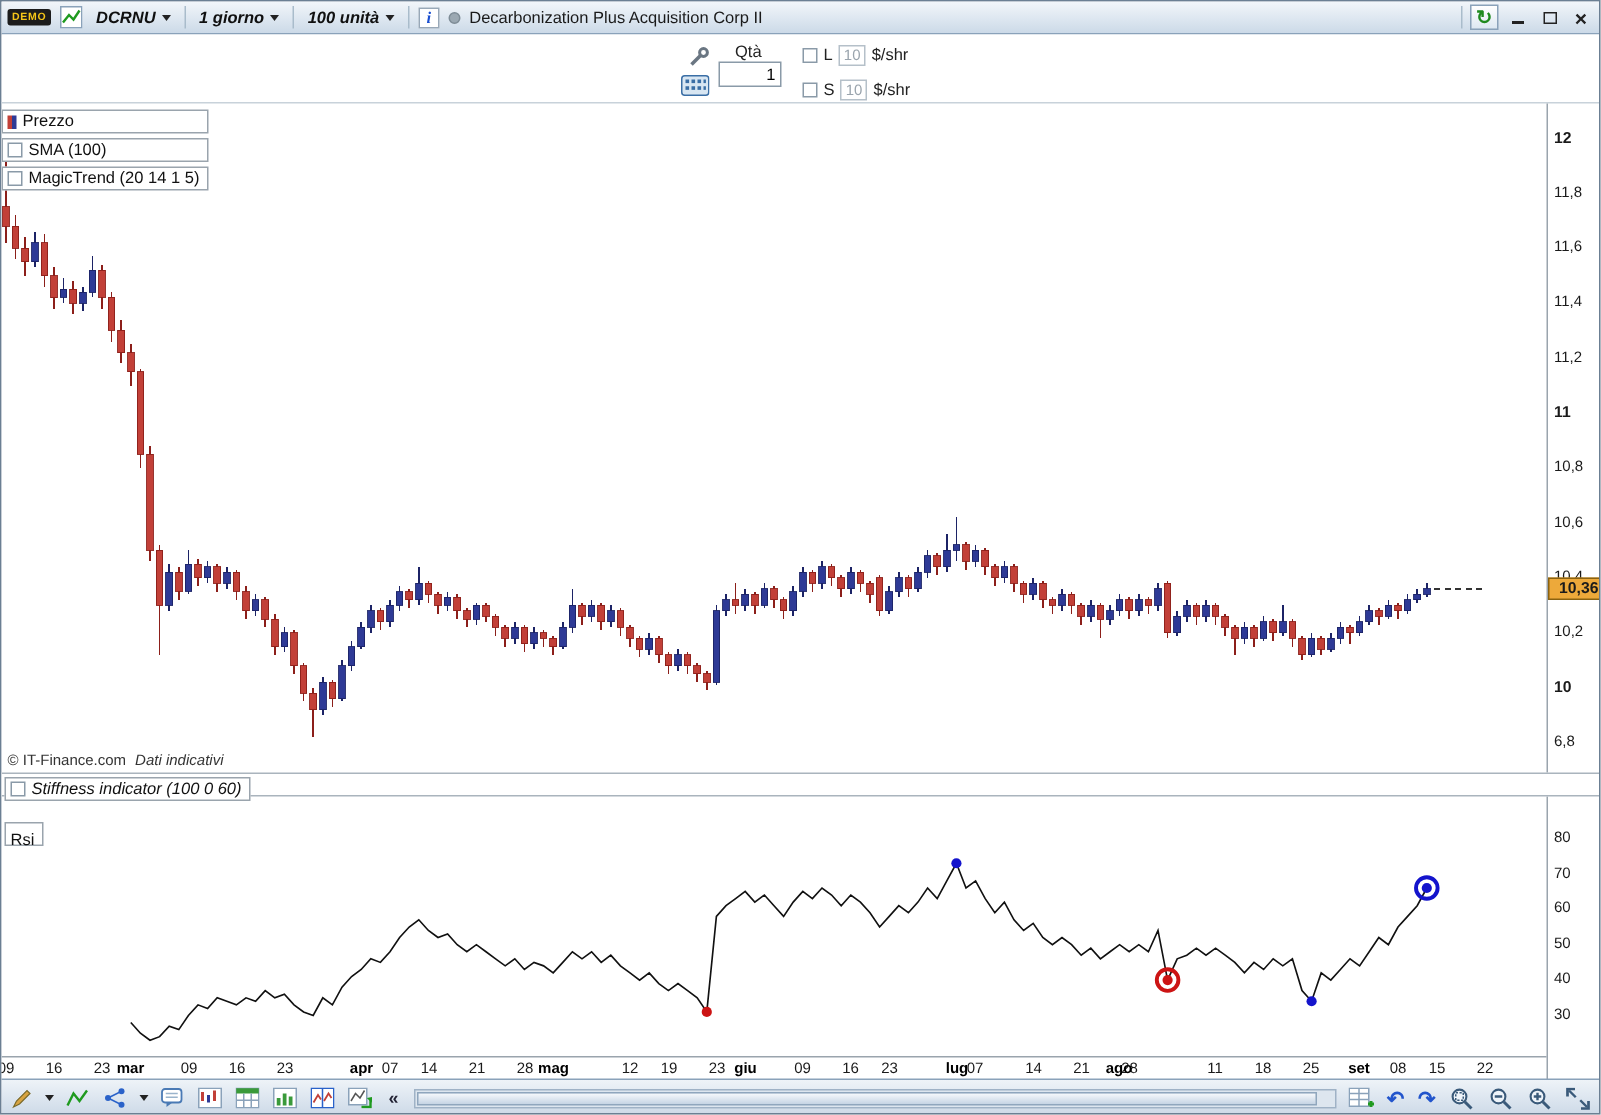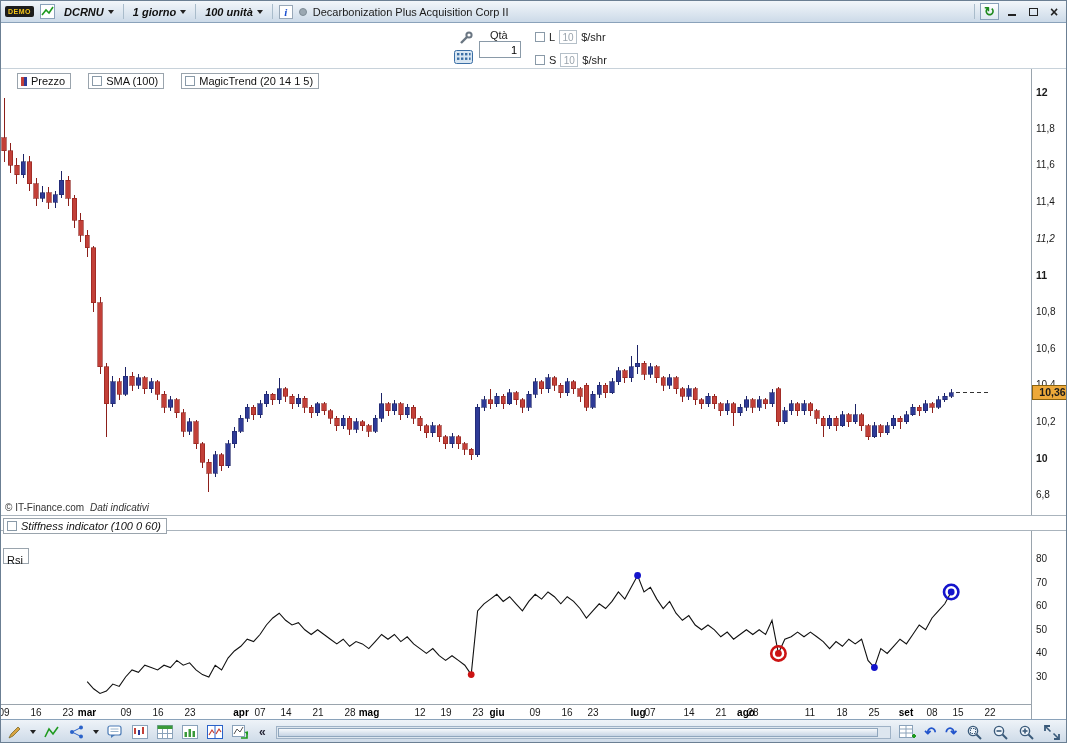--- a/index.html
+++ b/index.html
@@ -37,21 +37,21 @@
   .qty-input { width:42px; height:17px; border:1px solid #8a9aa8; font-size:11px; text-align:right; padding:0 3px; background:#fff; font-family:"Liberation Sans",sans-serif; }
   .ls-row { display:flex; align-items:center; gap:4px; }
   .checkbox { width:10px; height:10px; border:1px solid #8a9aa8; background:#fff; flex:0 0 auto; }
   .ls-label { font-size:11px; color:#222; }
   .ls-value { width:18px; height:14px; border:1px solid #b5c0c9; color:#9aa4ad; font-size:10px; text-align:center; padding:0 1px; background:#fff; font-family:"Liberation Sans",sans-serif; }
   .ls-unit { font-size:11px; color:#222; }
 
   
   .chart-region { position:absolute; top:67px; left:0; width:1067px; height:651px; background:#fff; border-top:1px solid #c8d2da; }
   .axis-vline { position:absolute; left:1030px; top:0; width:1px; height:651px; background:#9aa4ad; }
-  .indicator-row { position:absolute; top:4px; left:16px; display:flex; gap:17px; z-index:6; }
+  .indicator-row { position:absolute; top:4px; left:0; display:flex; gap:3px; z-index:6;flex-direction:column; }
   .ind-btn { display:flex; align-items:center; gap:4px; border:1px solid #9aa4ad; background:#fff; padding:1px 5px 1px 3px; font-size:11px; color:#111; height:16px; }
   .prezzo-icon { display:flex; gap:0; }
   .prezzo-icon i { display:block; width:3px; height:9px; }
   #price-svg { position:absolute; top:0; left:0; z-index:1; }
   #rsi-svg { position:absolute; top:476px; left:0; z-index:1; }
   .copyright { position:absolute; top:433px; left:4px; font-size:10px; color:#333; z-index:5; }
   .copyright .it { font-style:italic; margin-left:6px; }
   .stiffness-row { position:absolute; top:446px; left:0; width:1067px; height:16px; background:#fff;
     border-top:1px solid #aab4bd; border-bottom:1px solid #aab4bd; z-index:5;font-style:italic; }
   .stiff-btn { position:absolute; top:2px; left:2px; }
@@ -487,21 +487,21 @@
 
     <div class="copyright">
       <span>© IT-Finance.com</span><span class="it">Dati indicativi</span>
     </div>
 
     <div class="price-axis" id="price-axis">
         <span class="ytick bold" style="top: 17px;">12</span>
         <span class="ytick" style="top: 54px;">11,8</span>
         <span class="ytick" style="top: 90px;">11,6</span>
         <span class="ytick" style="top: 127px;">11,4</span>
-        <span class="ytick" style="top: 164px; font-style: italic;">11,2</span>
+        <span class="ytick" style="top: 164px;">11,2</span>
         <span class="ytick bold" style="top: 200px;">11</span>
         <span class="ytick" style="top: 237px;">10,8</span>
         <span class="ytick" style="top: 274px;">10,6</span>
         <span class="ytick" style="top: 310px;">10,4</span>
         <span class="ytick" style="top: 347px;">10,2</span>
         <span class="ytick bold" style="top: 383px;">10</span>
         <span class="ytick" style="top: 420px;">6,8</span>
       </div>
     <div class="last-price-badge" id="last-price-badge" style="top: 316px;">10,36</div>
 

